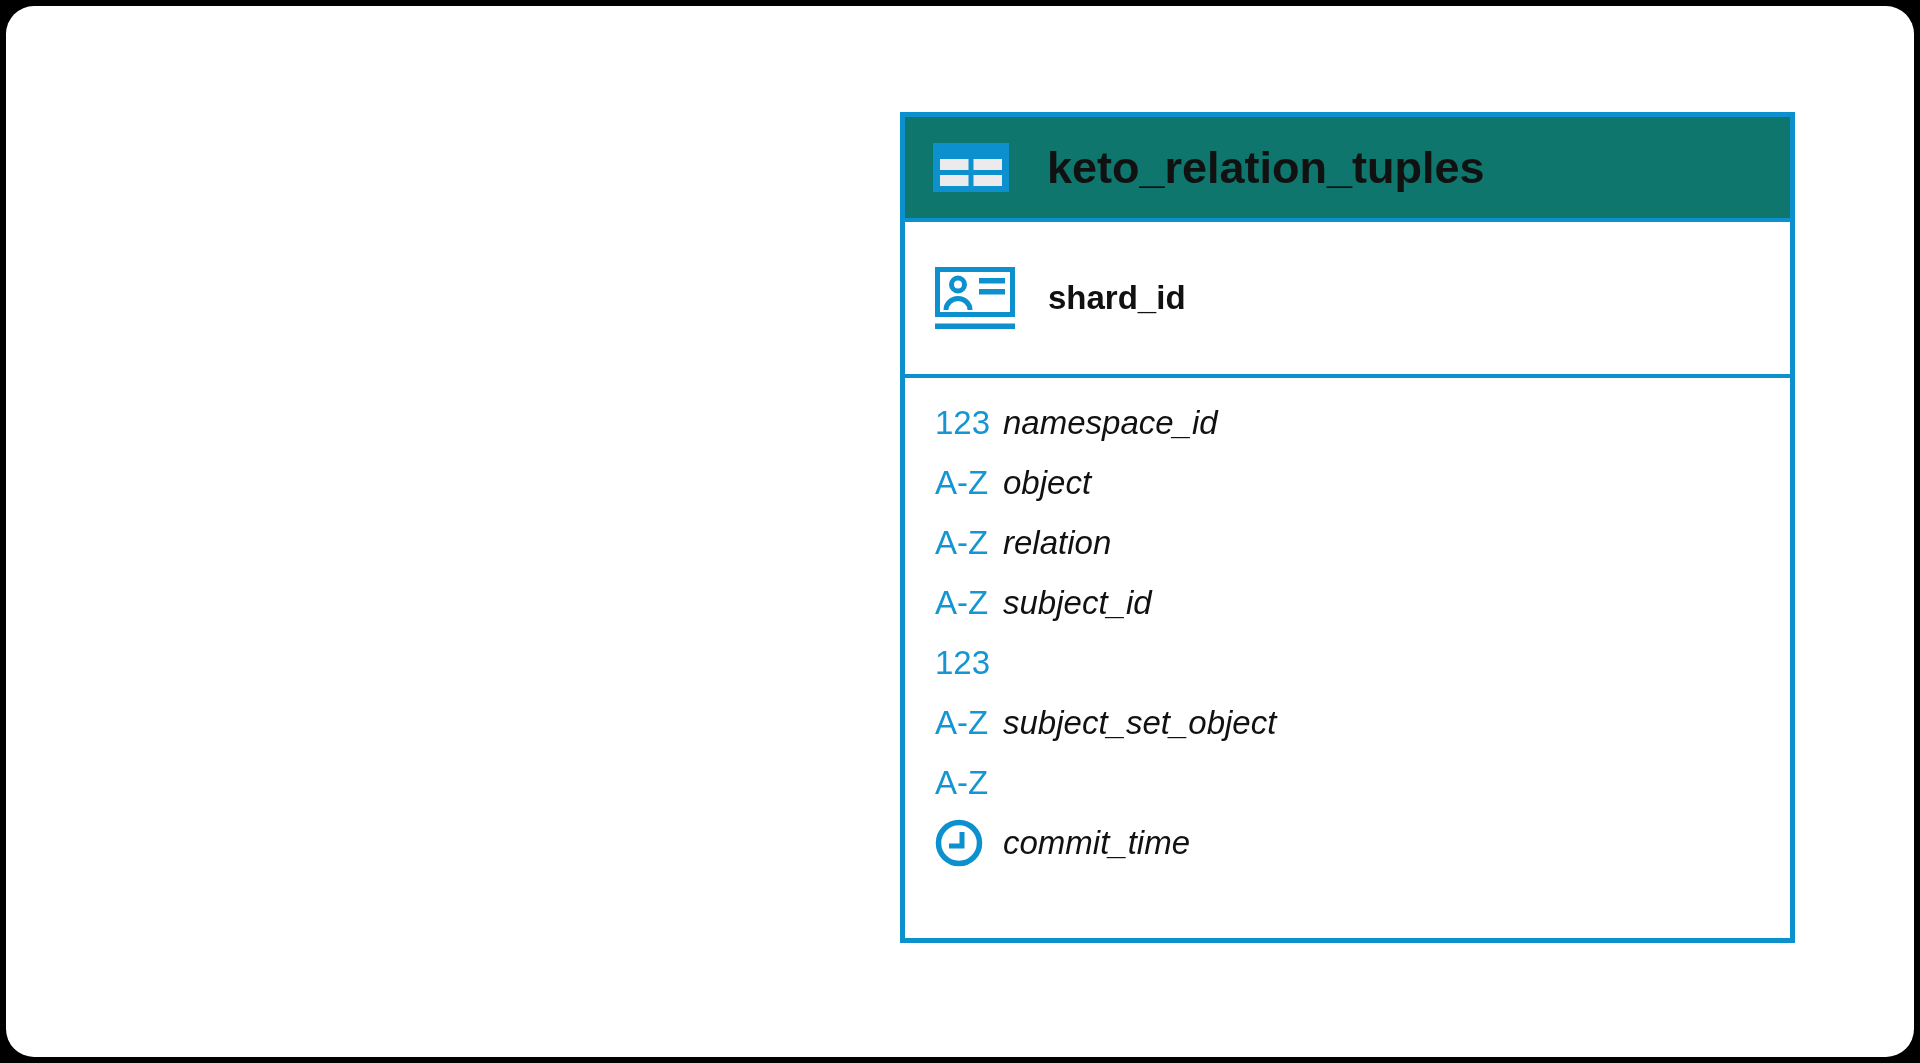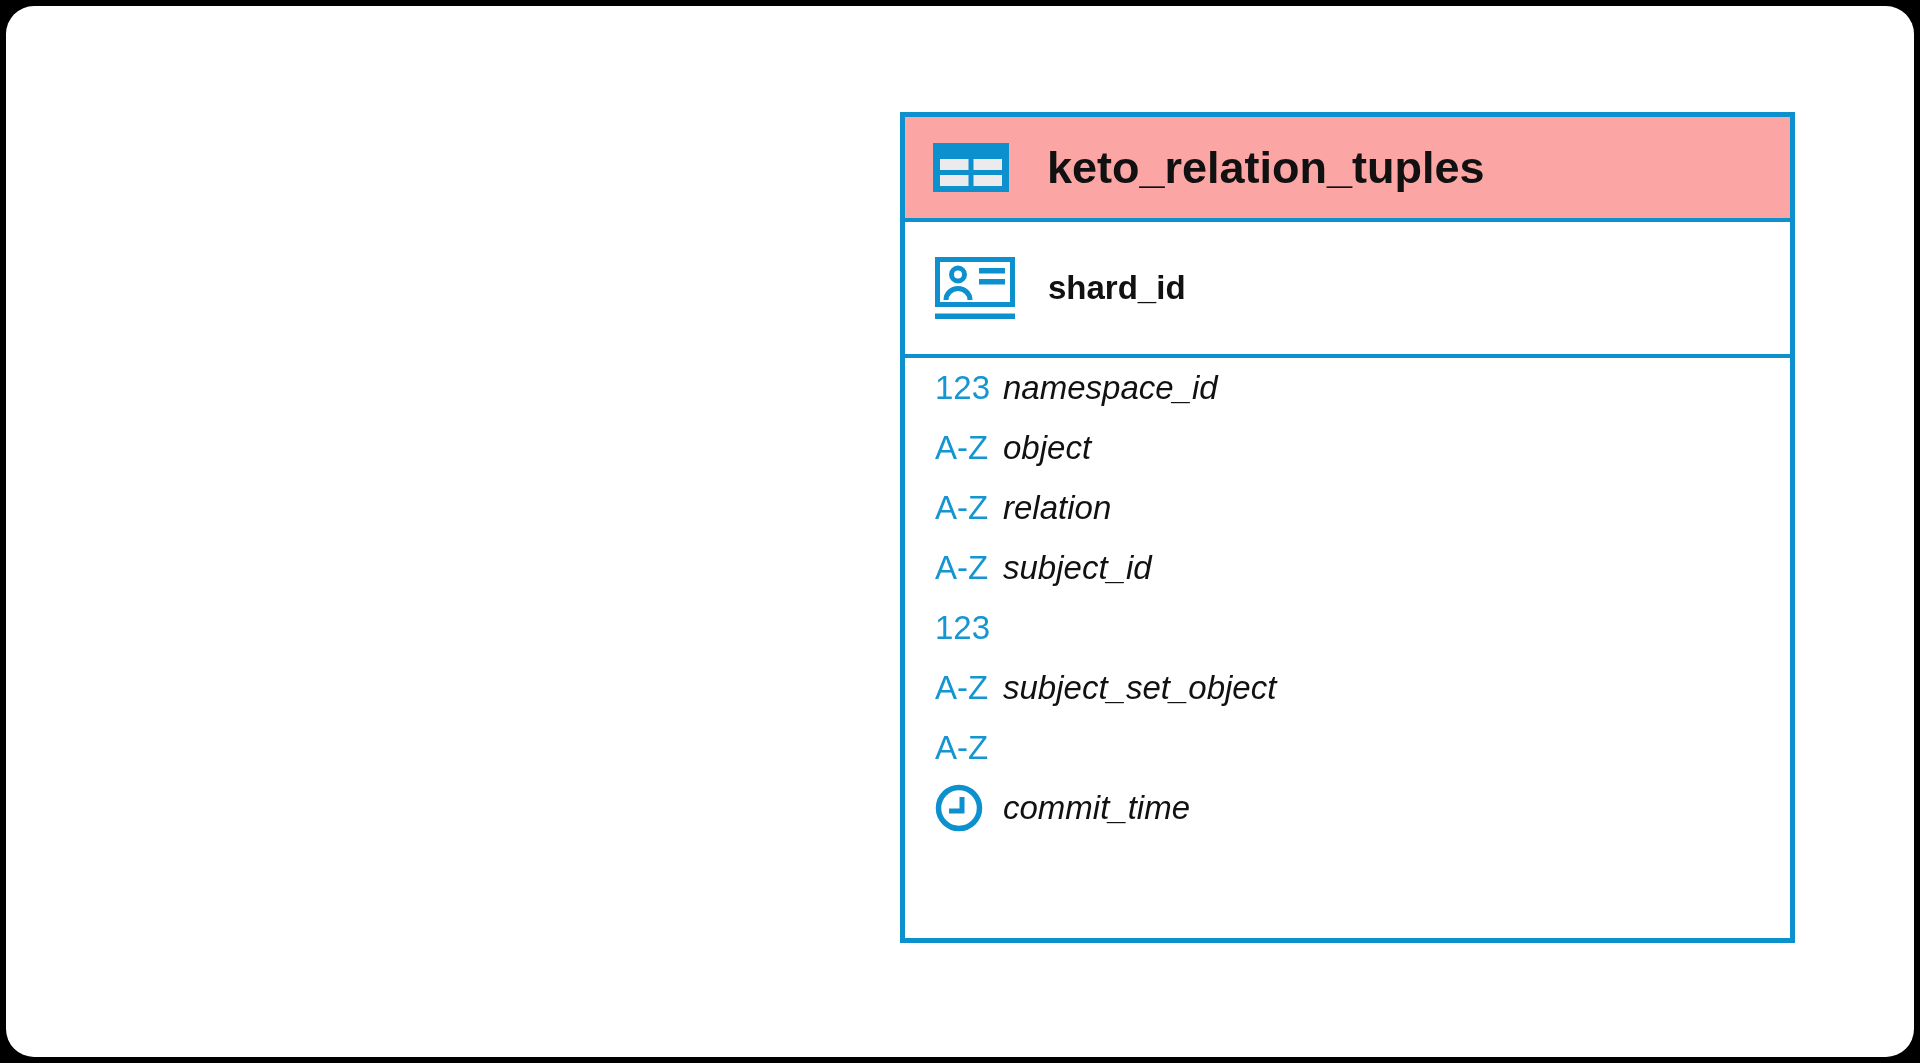--- a/index.html
+++ b/index.html
@@ -17,52 +17,52 @@
   }
   .entity-card {
     position: absolute;
     left: 894px; top: 106px;
     width: 895px; height: 831px;
     background: #ffffff;
     border: 5px solid #0d90ce;
   }
   .entity-header {
     height: 105px;
-    background: #fca5a5;
+    background: #0f766e;
     border-bottom: 4px solid #0d90ce;
     display: flex;
     align-items: center;
     padding-left: 28px;
   }
   .entity-header .title {
     margin-left: 38px;
     font-size: 45px;
     font-weight: 600;
     color: #111111;
     white-space: nowrap;
   }
   .entity-keys {
     border-bottom: 4px solid #0d90ce;
-    padding: 30px 0;
+    padding: 40px 0;
   }
   .key-row {
     height: 72px;
     display: flex;
     align-items: center;
     padding-left: 30px;
   }
   .key-row .key-name {
     margin-left: 33px;
     font-size: 33px;
     font-weight: 700;
     color: #111111;
     white-space: nowrap;
   }
   .entity-columns {
-    padding: 0 0;
+    padding: 15px 0;
   }
   .col-row {
     height: 60px;
     display: flex;
     align-items: center;
     padding-left: 30px;
   }
   .col-row .type-slot {
     width: 68px;
     flex: none;

